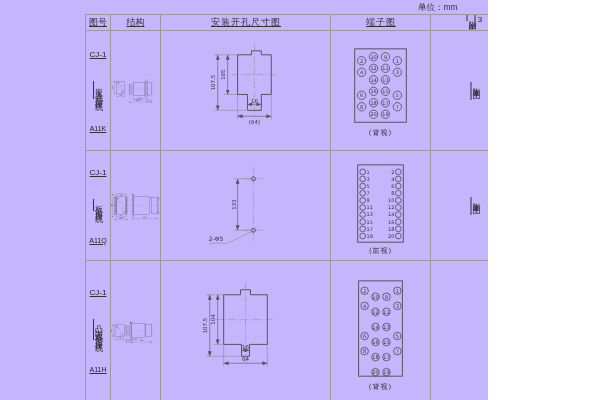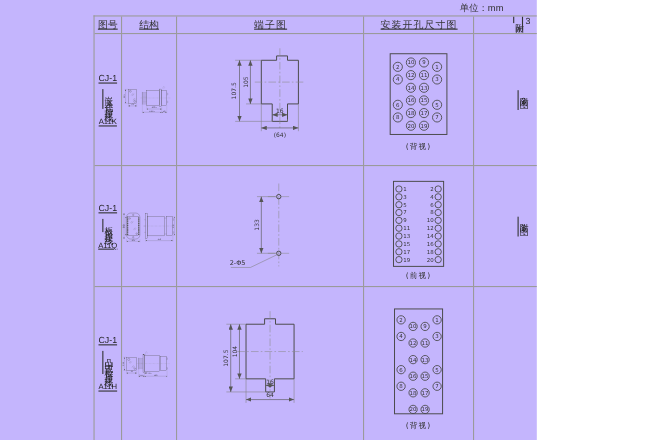--- a/index.html
+++ b/index.html
@@ -9,21 +9,21 @@
   #tbl{position:absolute;left:85px;top:14px;display:grid;
        grid-template-columns:25px 50px 170px 100px 90px;
        grid-template-rows:16px 120px 110px 140px;
        border-top:1px solid #9a9a9a;border-left:1px solid #9a9a9a;text-decoration:underline;}
   .cell{border-right:1px solid #9a9a9a;border-bottom:1px solid #9a9a9a;
         display:flex;align-items:center;justify-content:center;overflow:hidden;box-sizing:border-box;}
   .head{font-size:9px;color:#333;}
   .sp6{letter-spacing:6px;padding-left:6px;}
   .sp1{letter-spacing:1px;padding-left:1px;}
   .vtext{writing-mode:vertical-lr;text-orientation:upright;font-size:8px;letter-spacing:3px;color:#222;line-height:1;}
-  .struct{flex-direction:column;gap:5px;}
+  .struct{flex-direction:column;gap:22px;}
   .model{font-size:8px;color:#222;}
   .code{font-size:7px;color:#222;margin-top:4px;}
   .draw svg{display:block;width:100%;height:100%;}
   svg text{font-family:"DejaVu Sans","Liberation Sans",sans-serif;fill:#333;stroke:none;}
   .dt{font-size:6px;}
   .dts{font-size:5.5px;}
   .cap{font-size:7px;letter-spacing:1px;}
   .shp{fill:none;stroke:#4a4a4a;stroke-width:0.9;}
   .thin{stroke-width:0.6;}
   .ext{stroke:#808080;stroke-width:0.5;}
@@ -43,22 +43,22 @@
   </defs>
 </svg>
 
 <div id="page">
   <div id="unit">单位：mm</div>
 
   <div id="tbl">
 
     <div class="cell head">图号</div>
     <div class="cell head">结构</div>
+    <div class="cell head sp1">安装开孔尺寸图</div>
     <div class="cell head sp1">端子图</div>
-    <div class="cell head sp1">安装开孔尺寸图</div>
 
     <div class="cell">
       <div class="vtext">附图3</div>
     </div>
     <div class="cell struct">
       <div class="model">CJ-1</div>
       <div class="vtext">嵌入式后接线</div>
       <div class="code">A11K</div>
     </div>
     <div class="cell draw">

